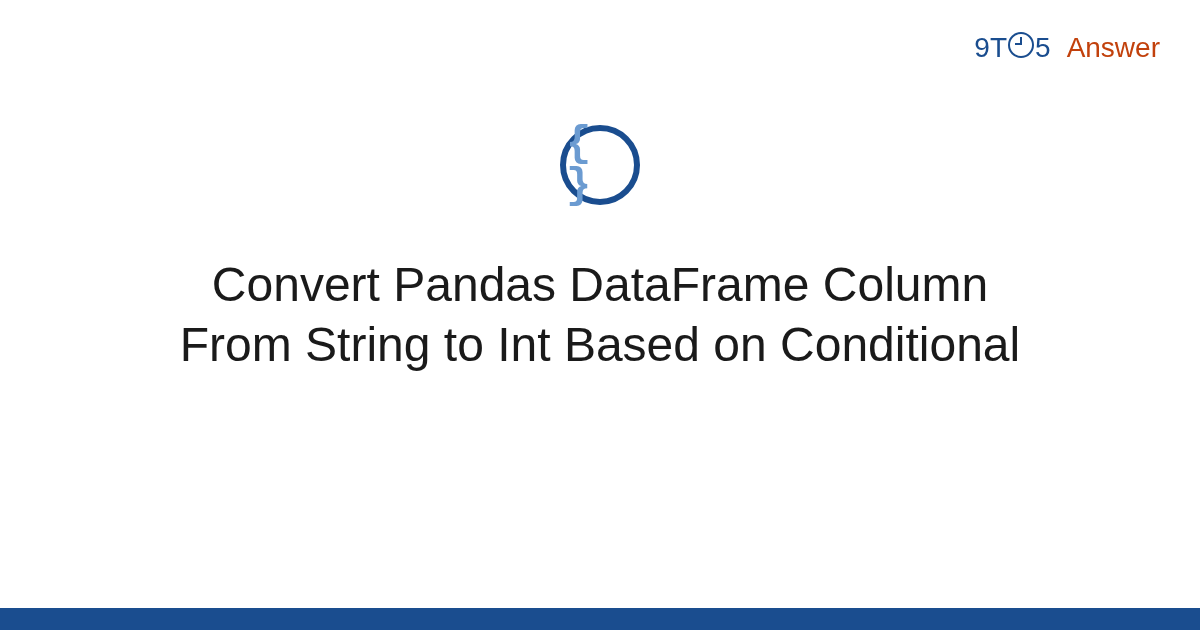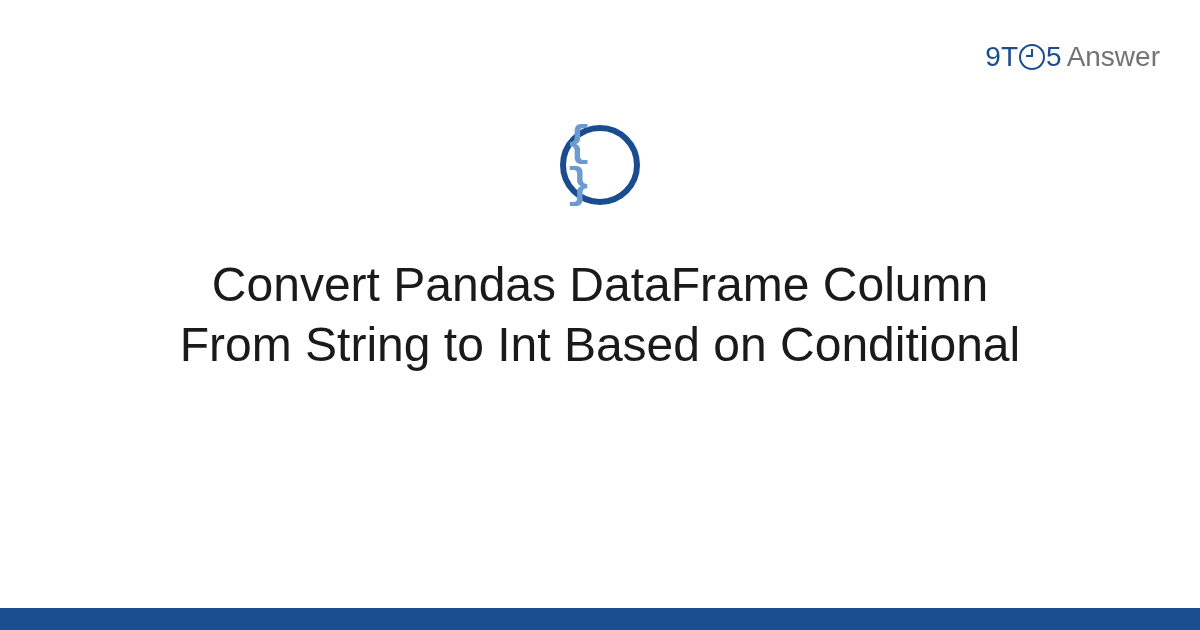--- a/index.html
+++ b/index.html
@@ -10,24 +10,24 @@
     body {
       width: 1200px;
       height: 630px;
       background: #ffffff;
       font-family: Arial, Helvetica, sans-serif;
       position: relative;
       overflow: hidden;
     }
     .logo-area {
       position: absolute;
-      top: 41px;
+      top: 32px;
       right: 40px;
       display: flex;
-      align-items: center;
+      align-items: flex-start;
       font-size: 28px;
       font-weight: 400;
     }
     .logo-9t {
       color: #1a4d8f;
       font-weight: 500;
     }
     .logo-clock {
       display: inline-flex;
       align-items: center;
@@ -59,23 +59,23 @@
       top: 10px;
       left: 50%;
       transform-origin: top center;
       transform: translateX(-50%) rotate(90deg);
     }
     .logo-5 {
       color: #1a4d8f;
       font-weight: 500;
     }
     .logo-answer {
-      color: #737373;
+      color: #c2410c;
       font-weight: 400;
-      margin-left: 5px;
+      margin-left: 16px;
     }
     .content {
       position: absolute;
       top: 125px;
       left: 0;
       right: 0;
       display: flex;
       flex-direction: column;
       align-items: center;
     }

